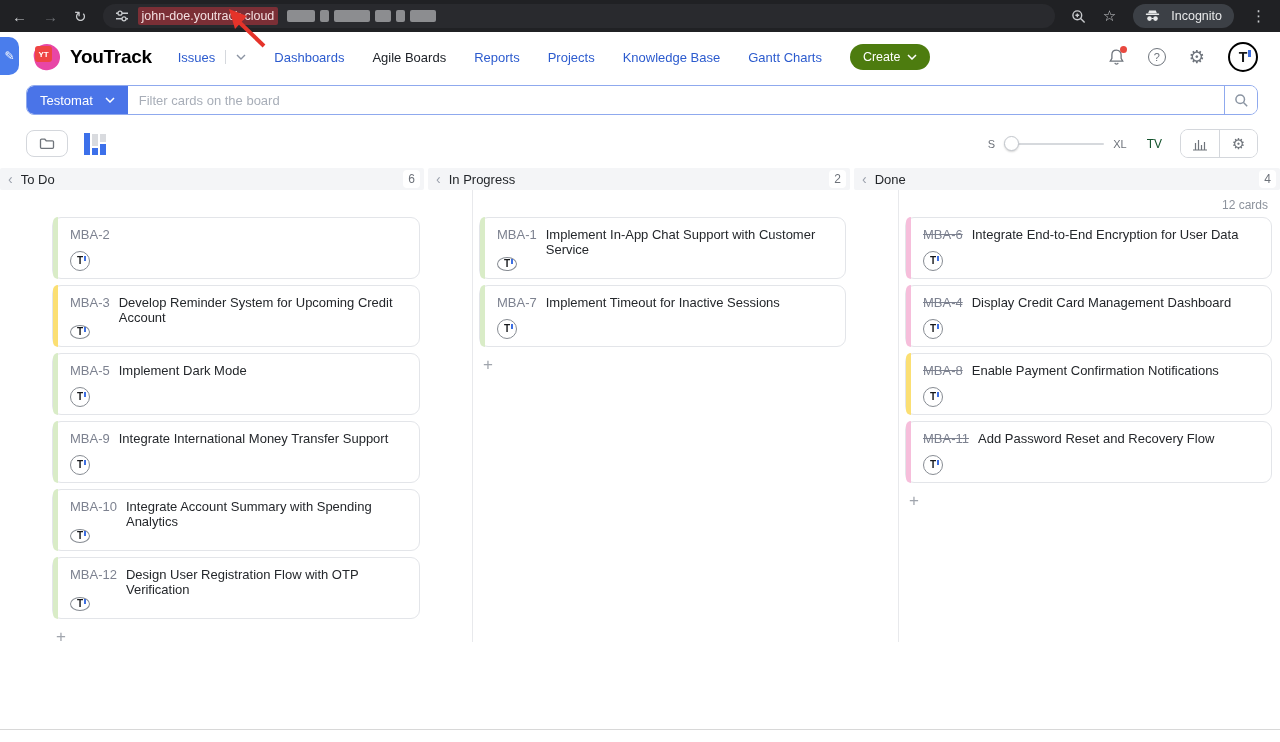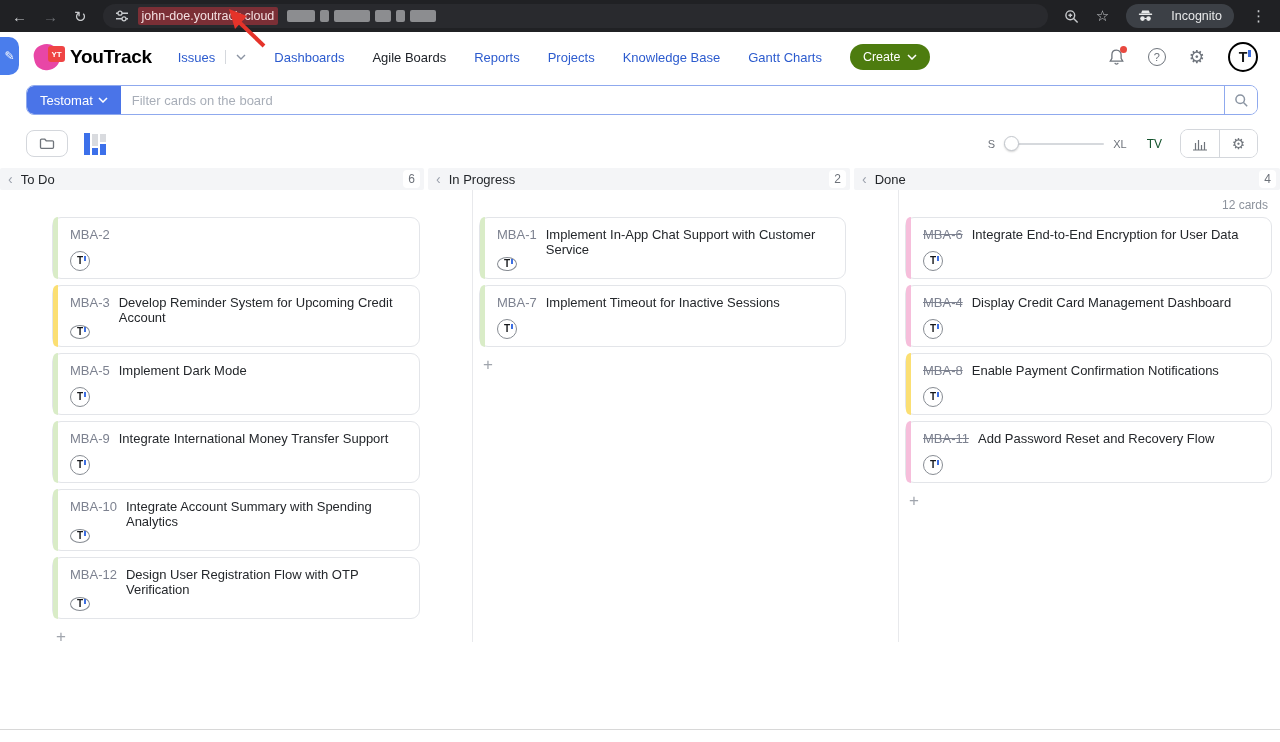--- a/index.html
+++ b/index.html
@@ -8,55 +8,55 @@
 
   
   .browser-bar { height:32px; background:#202124; display:flex; align-items:center; padding:0 14px 0 12px; gap:16px; }
   .bnav { color:#c8cacd; font-size:15px; line-height:1; cursor:pointer; background:none; border:none; font-family:inherit; }
   .bnav.dim { color:#6b6e72; }
   .omnibox { display:flex; align-items:center; gap:9px; background:#292a2e; height:24px; border-radius:13px; padding:0 12px; width:975px; }
   .url-hl { background:#7b2f36; color:#f3dfe0; font-size:12.5px; padding:2px 4px; border-radius:2px; white-space:nowrap; }
   .redacted { display:flex; align-items:center; gap:5px; }
   .redacted span { display:inline-block; height:12px; background:#97989b; border-radius:2px; filter:blur(.7px); opacity:.9; }
   .bright { margin-left:auto; display:flex; align-items:center; gap:17px; }
-  .incog { height:24px; border-radius:12px; background:#3c4046; display:flex; align-items:center; gap:18px; padding:0 12px; color:#e8e9ea; font-size:12.5px; }
+  .incog { height:24px; border-radius:12px; background:#3c4046; display:flex; align-items:center; gap:11px; padding:0 12px; color:#e8e9ea; font-size:12.5px; }
   .star { color:#c8cacd; font-size:15px; }
   .dots { color:#c8cacd; font-size:15px; letter-spacing:0; }
 
   
   .anno { position:absolute; left:222px; top:8px; z-index:40; pointer-events:none; }
 
   
   .app-header { height:50px; display:flex; align-items:center; position:relative; padding-right:22px; }
   .side-tab { position:absolute; left:0; top:5px; width:19px; height:38px; background:#4a7dec; border-radius:0 10px 10px 0; display:flex; align-items:center; justify-content:center; color:#fff; font-size:12px; cursor:pointer; }
   .logo { margin-left:34px; display:flex; align-items:center; gap:10px; cursor:pointer; }
   .logo-mark { width:26px; height:26px; position:relative; }
   .blob { position:absolute; inset:0; background:#e846a6; border-radius:46% 54% 52% 48%; transform:rotate(-12deg); }
-  .yt { position:absolute; left:14px; top:2px; width:17px; height:16px; background:#ef4444; border-radius:3px; color:#fff; font-size:8px; font-weight:700; display:flex; align-items:center; justify-content:center; }
+  .yt { position:absolute; left:1px; top:2px; width:17px; height:16px; background:#ef4444; border-radius:3px; color:#fff; font-size:8px; font-weight:700; display:flex; align-items:center; justify-content:center; }
   .logo-text { font-size:19px; font-weight:700; color:#000; letter-spacing:-.3px; }
   .main-nav { display:flex; align-items:center; gap:28px; margin-left:26px; font-size:13px; white-space:nowrap; }
   .nav-item-wrap { display:flex; align-items:center; gap:10px; }
   .nav-link { color:#2c5bce; cursor:pointer; text-decoration:none; }
   .nav-link.active { color:#20242a; }
   .vdiv { width:1px; height:14px; background:#d5d8dd; }
   .nav-chev { color:#8b93a2; display:flex; cursor:pointer; }
   .create-btn { margin-left:28px; background:#4d7c0f; color:#fff; border:none; border-radius:14px; height:26px; padding:0 13px; font-size:12.5px; display:flex; align-items:center; gap:7px; cursor:pointer; font-family:inherit; }
   .header-icons { margin-left:auto; display:flex; align-items:center; gap:23px; }
   .hicon { position:relative; display:flex; align-items:center; justify-content:center; cursor:pointer; background:none; border:none; padding:0; }
   .bell-dot { position:absolute; right:-2px; top:-2px; width:7px; height:7px; border-radius:50%; background:#e8483f; }
   .help-circle { width:18px; height:18px; border:1.4px solid #6e747c; border-radius:50%; color:#6e747c; font-size:11px; display:flex; align-items:center; justify-content:center; }
   .gear-glyph { font-size:18px; color:#6e747c; line-height:1; }
   .avatar { width:30px; height:30px; border:2.5px solid #000; border-radius:50%; background:#fff; display:flex; align-items:center; justify-content:center; cursor:pointer; }
   .tmark { font-weight:800; color:#17191c; position:relative; line-height:1; }
   .avatar .tmark { font-size:14px; }
   .tmark::after { content:""; position:absolute; right:-4px; top:0; width:3px; height:7px; background:#3e6fe1; }
 
   
   .filter-bar { margin:3px 22px 0 26px; height:30px; border:1.5px solid #8fa9ee; border-radius:8px; display:flex; align-items:stretch; overflow:hidden; background:#fff; }
-  .board-btn { background:#4a74e8; color:#fff; font-size:13px; display:flex; align-items:center; gap:5px; padding:0 13px; border:none; border-radius:6px 0 0 6px; cursor:pointer; font-family:inherit; }
+  .board-btn { background:#4a74e8; color:#fff; font-size:13px; display:flex; align-items:center; gap:12px; padding:0 13px; border:none; border-radius:6px 0 0 6px; cursor:pointer; font-family:inherit; }
   .filter-input { flex:1; border:none; outline:none; padding:0 11px; font-size:13px; color:#a21caf; font-family:inherit; }
   .filter-input::placeholder { color:#a8aeb8; }
   .search-btn { width:33px; border:none; border-left:1.5px solid #8fa9ee; background:#fff; display:flex; align-items:center; justify-content:center; cursor:pointer; }
 
   
   .board-toolbar { margin:14px 22px 10px 26px; display:flex; align-items:center; }
   .folder-btn { width:42px; height:27px; border:1px solid #d4d7dc; border-radius:8px; background:#fff; display:flex; align-items:center; justify-content:center; cursor:pointer; }
   .chart-toggle { margin-left:16px; display:flex; gap:2px; align-items:flex-end; height:22px; cursor:pointer; }
   .ctg { width:6px; display:flex; flex-direction:column; gap:2px; justify-content:flex-end; height:22px; }
   .ctg i { display:block; }

